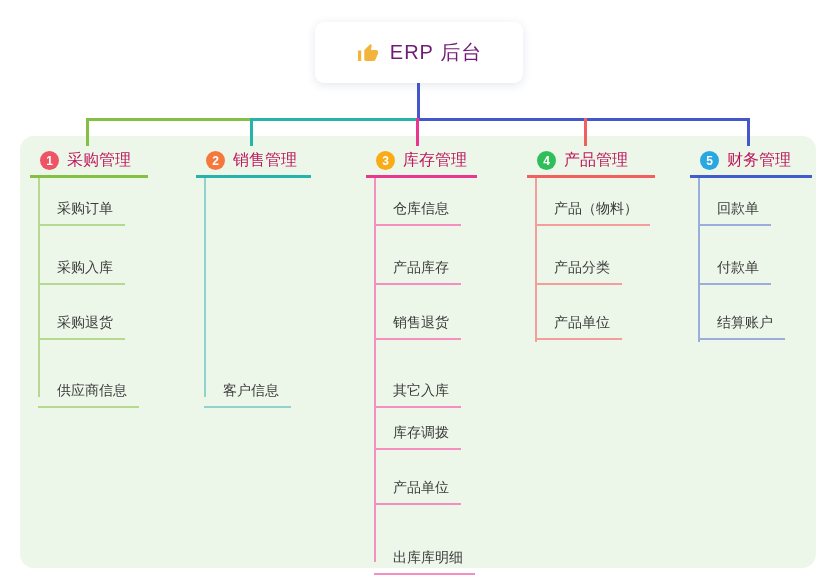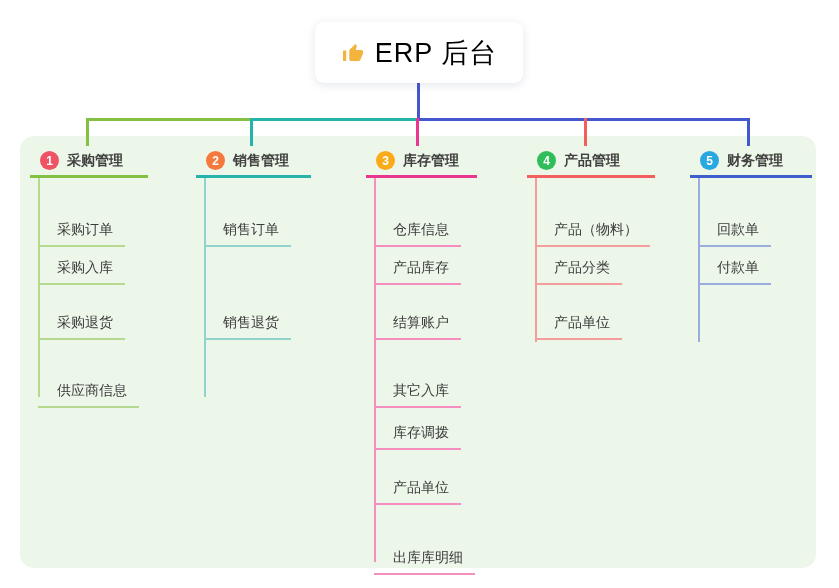--- a/index.html
+++ b/index.html
@@ -13,45 +13,45 @@
     position:absolute;left:20px;top:136px;width:796px;height:432px;
     background:#edf7e9;border-radius:14px;
   }
   
   .root-node{
     position:absolute;left:315px;top:22px;width:208px;height:61px;
     background:#ffffff;border-radius:9px;
     box-shadow:0 2px 10px rgba(60,80,120,0.14);
     display:flex;align-items:center;justify-content:center;gap:10px;
   }
-  .root-label{font-size:27px;font-weight:500;color:#000000;letter-spacing:1px;}
+  .root-label{font-size:20px;font-weight:500;color:#701a75;letter-spacing:1px;}
   .thumb-icon{width:24px;height:24px;flex:0 0 auto;}
   
   .hline,.vline{position:absolute;}
   .hline{height:3px;top:118px;}
   .vline{width:3px;}
   .root-drop{left:417px;top:83px;height:35px;}
   .drop{top:118px;height:28px;}
   
   .branch{position:absolute;top:149px;}
   .hdr{display:flex;align-items:center;gap:8px;margin-left:10px;height:23px;white-space:nowrap;}
   .badge{
     width:19px;height:19px;border-radius:50%;flex:0 0 auto;
     color:#fff;font-size:12px;font-weight:700;
     display:flex;align-items:center;justify-content:center;
   }
-  .blabel{font-size:14px;font-weight:700;color:#404040;}
+  .blabel{font-size:16px;font-weight:400;color:#be185d;}
   .bline{position:absolute;left:0;right:0;top:26px;height:3px;background:var(--line);}
   .spine{position:absolute;left:8px;top:29px;width:2px;background:var(--kid);}
   .kid{
     position:absolute;left:8px;white-space:nowrap;
     font-size:14px;color:#3b3b3b;line-height:18px;
     padding:0 12px 7px 19px;border-bottom:2px solid var(--kid);
   }
-  .k1{top:71px}.k2{top:109px}.k3{top:164px}.k4{top:232px}
+  .k1{top:50px}.k2{top:109px}.k3{top:164px}.k4{top:232px}
   .k5{top:274px}.k6{top:329px}.k7{top:399px}
   .b1{left:30px;width:118px;}
   .b2{left:196px;width:115px;}
   .b3{left:366px;width:111px;}
   .b4{left:527px;width:128px;}
   .b5{left:690px;width:122px;}
   .b1 .spine,.b2 .spine{height:219px;}
   .b3 .spine{height:384px;}
   .b4 .spine,.b5 .spine{height:164px;}
 </style>
@@ -92,34 +92,33 @@
     <div class="kid k4">供应商信息</div>
   </div>
 
   <div class="branch b2" style="--line: #26b3a9; --kid: #8fd3cc;">
     <div class="hdr">
       <span class="badge" style="background: rgb(245, 121, 61);">2</span>
       <span class="blabel">销售管理</span>
     </div>
     <div class="bline"></div>
     <div class="spine"></div>
-    <div class="kid k1">销售订单</div>
-    <div class="kid k3">销售退货</div>
+    <div class="kid k4">客户信息</div>
   </div>
 
   <div class="branch b3" style="--line: #e9368e; --kid: #f48fc0;">
     <div class="hdr">
       <span class="badge" style="background: rgb(249, 171, 24);">3</span>
       <span class="blabel">库存管理</span>
     </div>
     <div class="bline"></div>
     <div class="spine"></div>
     <div class="kid k1">仓库信息</div>
     <div class="kid k2">产品库存</div>
-    <div class="kid k3">结算账户</div>
+    <div class="kid k3">销售退货</div>
     <div class="kid k4">其它入库</div>
     <div class="kid k5">库存调拨</div>
     <div class="kid k6">产品单位</div>
     <div class="kid k7">出库库明细</div>
   </div>
 
   <div class="branch b4" style="--line: #f25f5f; --kid: #f59c9c;">
     <div class="hdr">
       <span class="badge" style="background: rgb(47, 190, 89);">4</span>
       <span class="blabel">产品管理</span>
@@ -133,15 +132,16 @@
 
   <div class="branch b5" style="--line: #3f5ecb; --kid: #9badde;">
     <div class="hdr">
       <span class="badge" style="background: rgb(41, 167, 225);">5</span>
       <span class="blabel">财务管理</span>
     </div>
     <div class="bline"></div>
     <div class="spine"></div>
     <div class="kid k1">回款单</div>
     <div class="kid k2">付款单</div>
+    <div class="kid k3">结算账户</div>
   </div>
 
 </div>
 
 </body></html>

